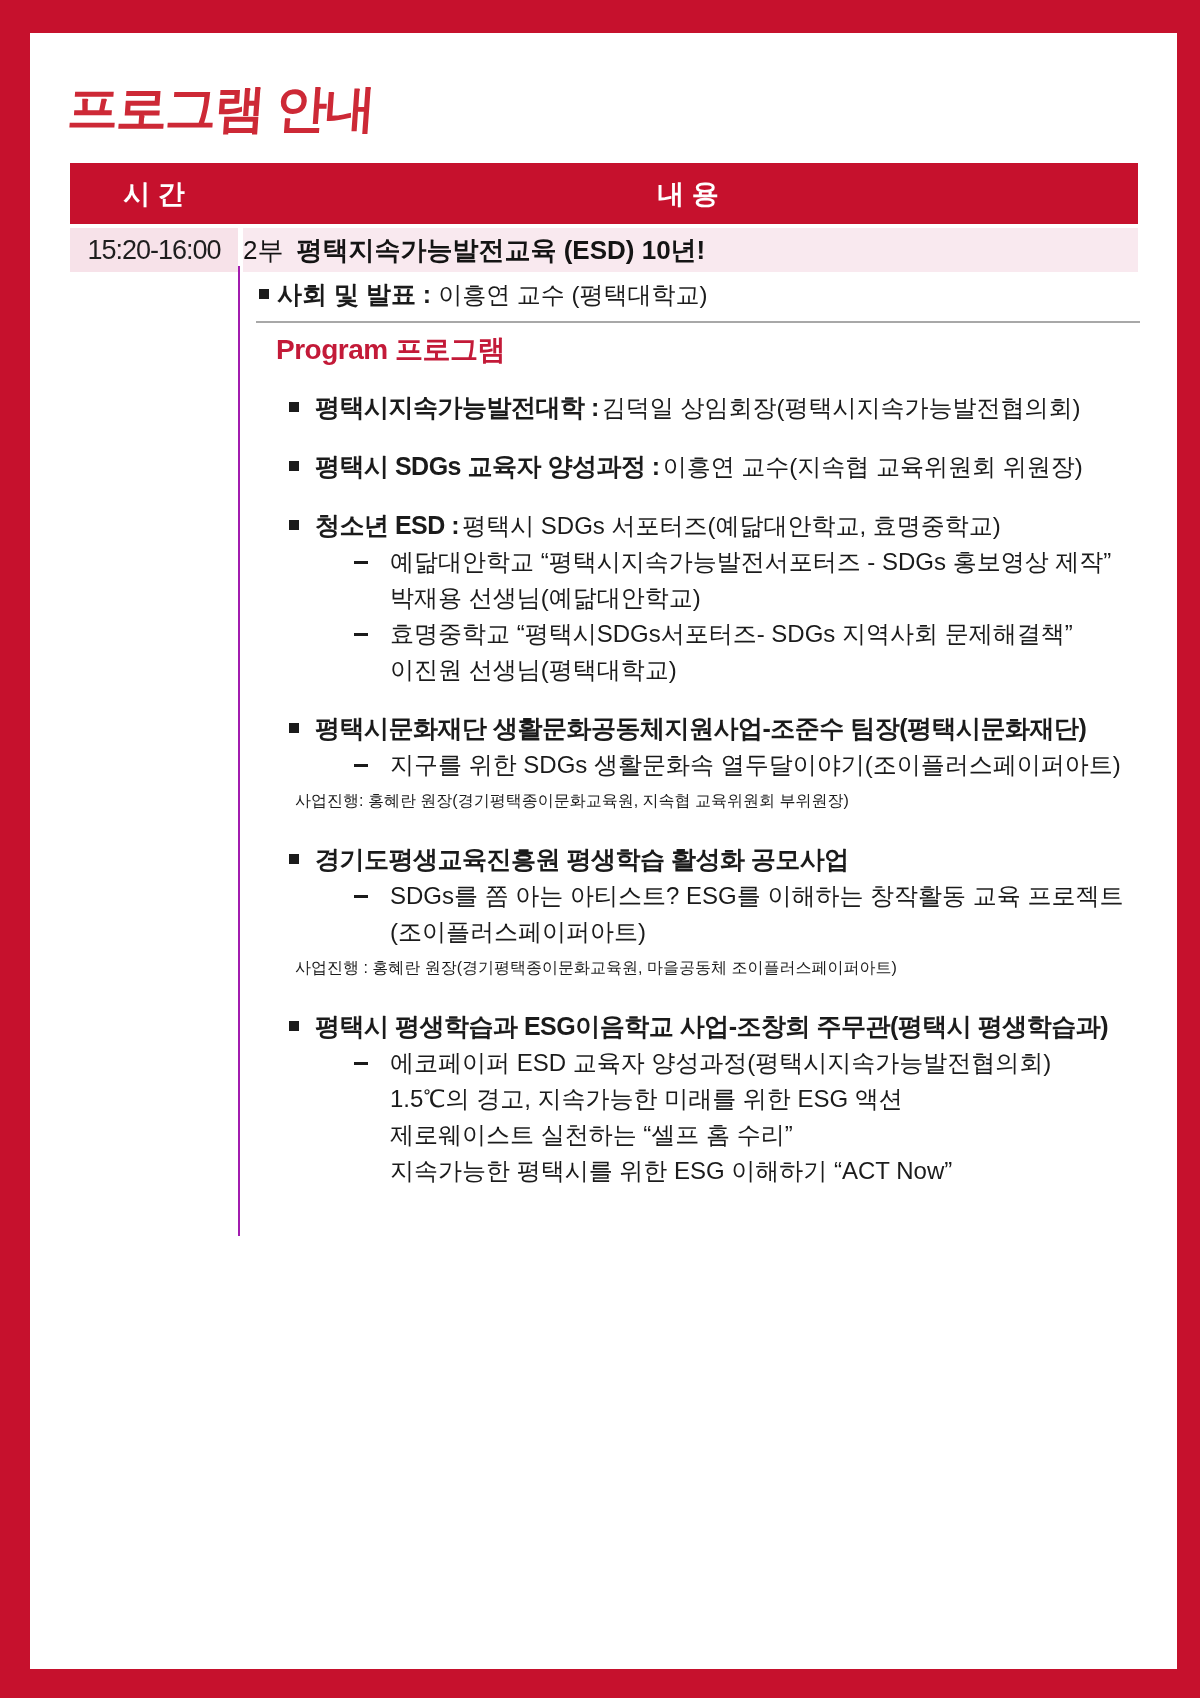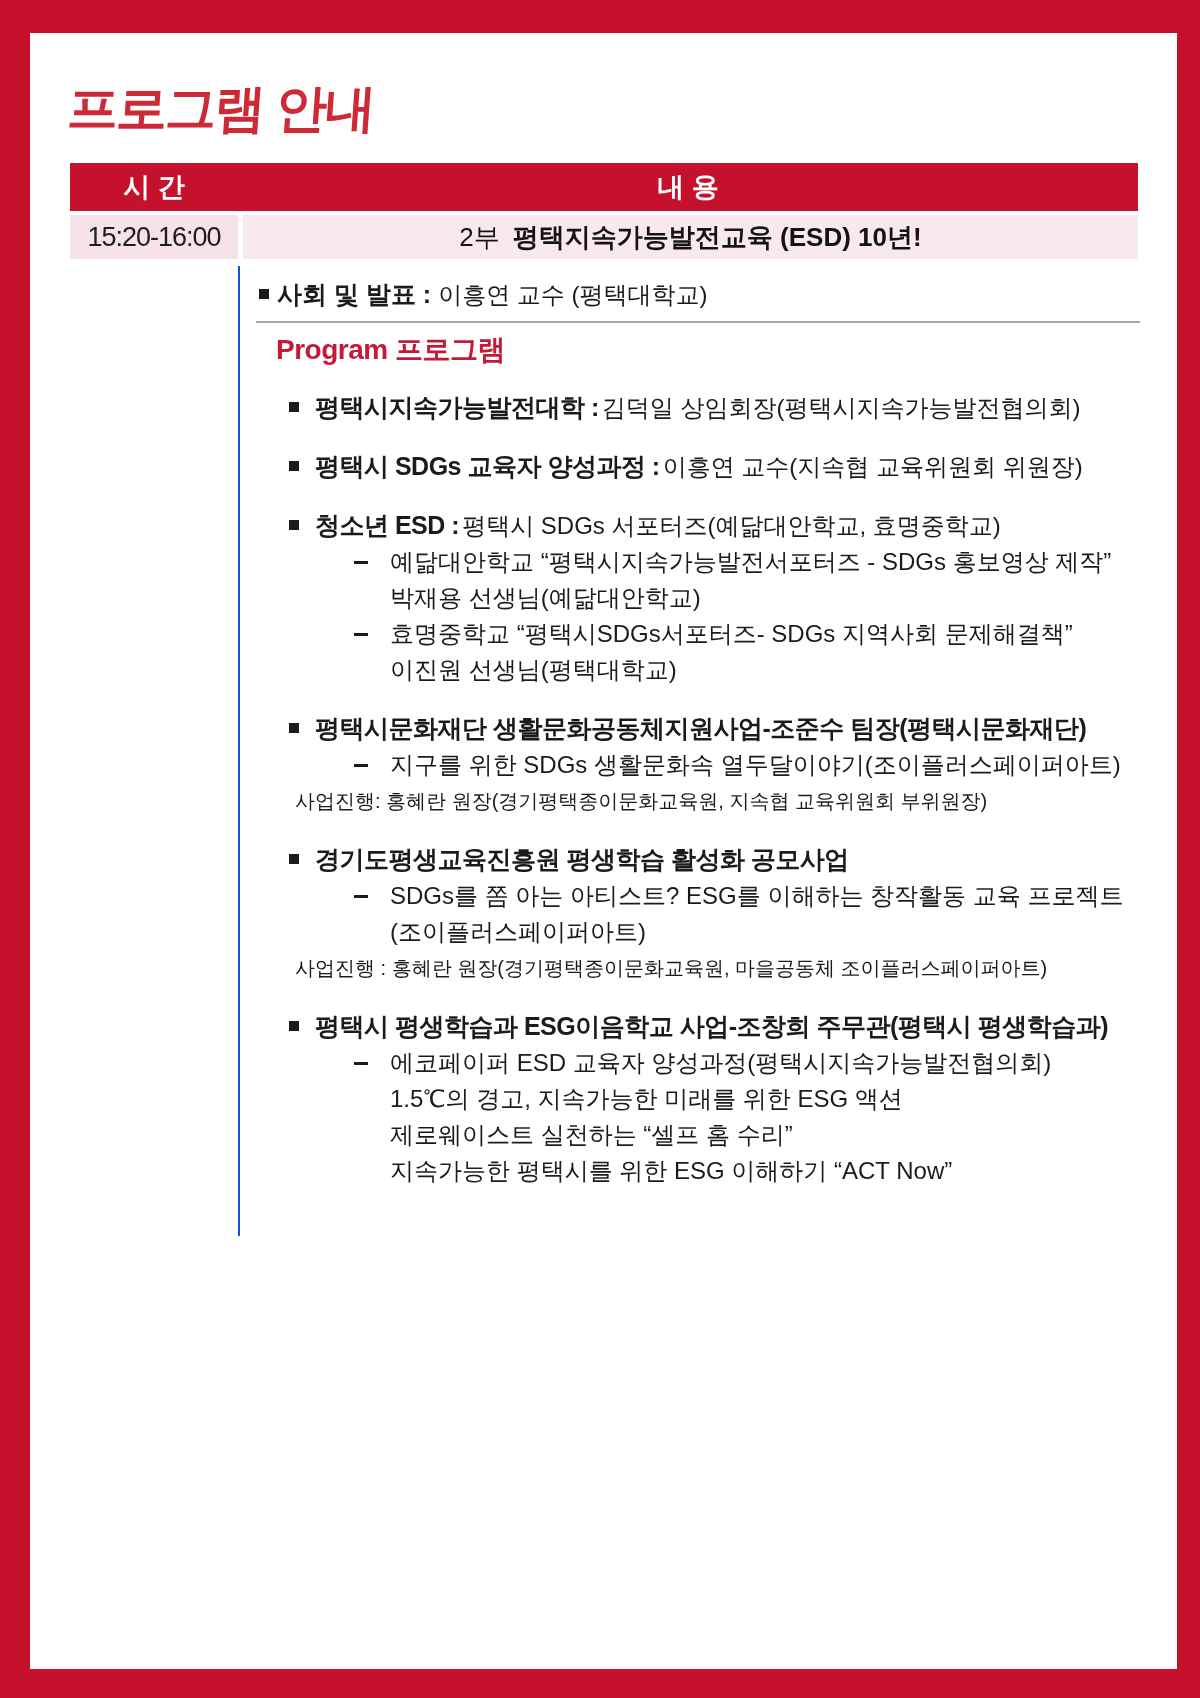--- a/index.html
+++ b/index.html
@@ -17,58 +17,58 @@
   }
   .inner{position:absolute;left:30px;top:33px;width:1147px;height:1636px;background:#ffffff;}
   .doc-title{
     position:absolute;left:36px;top:50px;margin:0;
     font-size:51px;line-height:1;font-weight:900;color:var(--title-red);
     letter-spacing:-2px;transform:skewX(-4deg);transform-origin:left bottom;
     white-space:nowrap;
   }
   
   .sched{position:absolute;left:40px;top:130px;width:1068px;}
-  .thead{display:flex;height:48px;}
+  .thead{display:flex;height:61px;}
   .th{
     background:var(--brand-red);color:#ffffff;font-weight:bold;font-size:27px;
     display:flex;align-items:center;justify-content:center;
   }
   .th-time{width:168px;}
   .th-content{flex:1;}
   .trow{display:flex;gap:5px;height:44px;margin-top:4px;}
   .td-time{
     width:168px;background:var(--row-pink);font-size:27px;color:#1e1e1e;
     display:flex;align-items:center;justify-content:center;letter-spacing:-1px;
   }
   .td-content{
     flex:1;background:var(--row-pink-light);font-size:26px;color:#141414;
-    display:flex;align-items:center;justify-content:center;white-space:nowrap;
+    display:flex;align-items:center;justify-content:flex-start;white-space:nowrap;
   }
   .td-content b{margin-left:13px;}
   
   .content{
     position:absolute;left:208px;top:233px;width:902px;height:970px;
-    border-left:2px solid #1d4ed8;padding-top:10px;box-sizing:border-box;
+    border-left:2px solid #a21caf;padding-top:10px;box-sizing:border-box;
   }
   .line{position:relative;line-height:36px;font-size:24px;color:#1b1b1b;white-space:nowrap;}
   .m-line{padding-left:37px;}
   .m-line b{font-size:25px;margin-right:7px;}
   .sq{position:absolute;width:10px;height:10px;background:#1b1b1b;top:13px;}
   .m-line .sq{left:19px;}
   .rule{margin:8px 0 0 16px;border:none;border-top:2px solid #a8a8a8;height:0;}
   .program-label{
     margin:10px 0 0 36px;font-size:28px;line-height:34px;font-weight:bold;
     color:var(--program-red);letter-spacing:-0.5px;
   }
   .section{margin-top:22px;}
   .section-title{padding-left:48px;font-weight:bold;font-size:25px;letter-spacing:-0.5px;margin-left:27px;}
   .section-title .sq{left:22px;}
   .section-title .rest{font-weight:normal;font-size:24px;margin-left:3px;letter-spacing:0;}
   .sub{padding-left:133px;margin-left:17px;}
-  .sub.small{font-size:20px;padding-left:38px;}
+  .sub.small{font-size:16px;padding-left:38px;}
   .dash-icon{position:absolute;left:97px;top:17px;width:14px;height:3px;background:#1b1b1b;}
 </style>
 </head>
 <body>
 
 <div class="page">
   <div class="inner">
 
     <h1 class="doc-title">프로그램 안내</h1>
 

